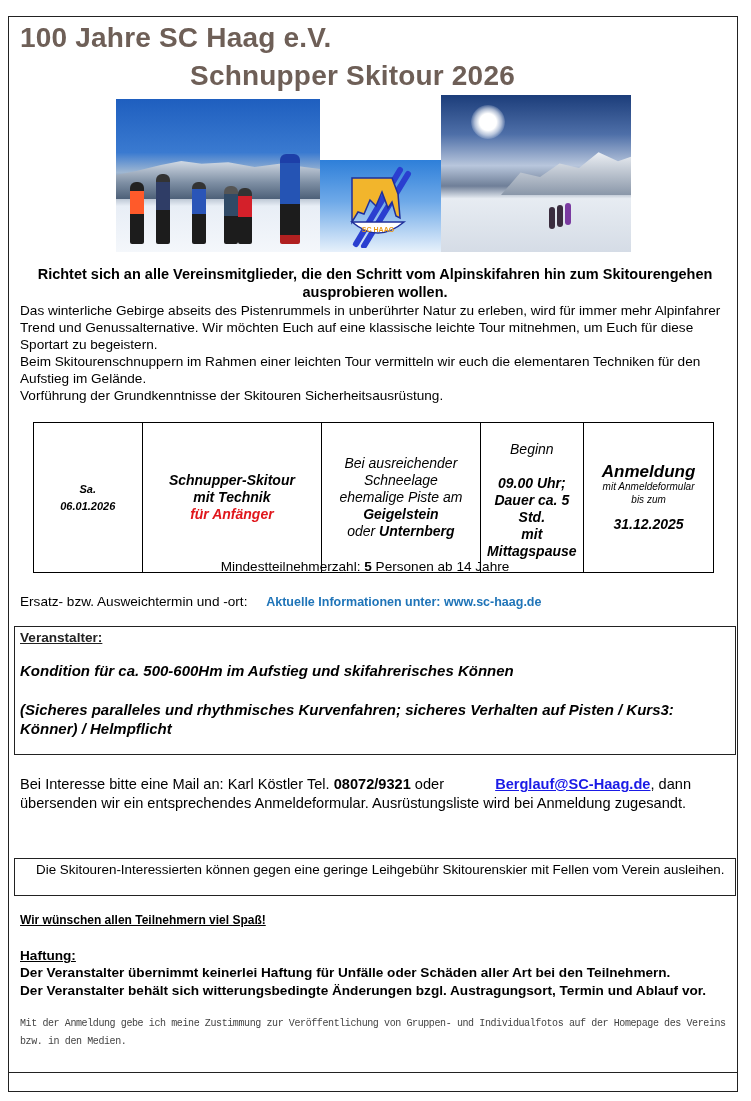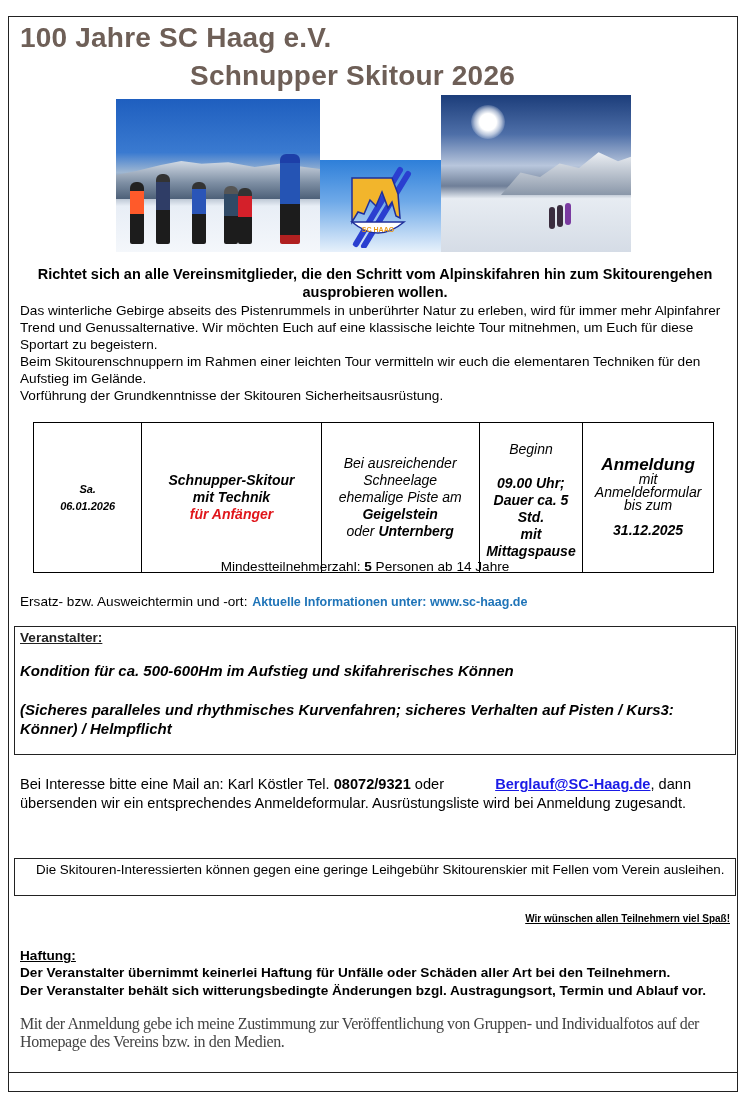--- a/index.html
+++ b/index.html
@@ -37,41 +37,41 @@
 
     
     .evt { position: absolute; left: 33px; top: 422px; width: 681px; height: 120px; border-collapse: collapse; }
     .evt td { border: 1px solid #000; text-align: center; vertical-align: middle; font-style: italic; padding: 12px 4px; line-height: 17px; font-size: 14px; }
     .evt .c1 { width: 103px; font-weight: bold; font-size: 11px; }
     .evt .c2 { width: 178px; font-weight: bold; }
     .evt .c3 { width: 154px; }
     .evt .c4 { width: 95px; vertical-align: top; padding-top: 18px; }
     .evt .c5 { width: 123px; }
     .red { color: #e0161b; }
-    .tiny { font-size: 14px; line-height: 13px; display: block; }
+    .tiny { font-size: 10px; line-height: 13px; display: block; }
 
     .min { left: 20px; top: 559px; width: 690px; text-align: center; font-size: 13.6px; }
     .ersatz { left: 20px; top: 594px; font-size: 13.6px; }
-    .ersatz .blue { color: #1f74b8; font-weight: bold; font-size: 12.5px; margin-left: 1px; }
+    .ersatz .blue { color: #1f74b8; font-weight: bold; font-size: 12.5px; margin-left: 15px; }
 
     .vbox { position: absolute; left: 14px; top: 626px; width: 722px; height: 129px; border: 1.2px solid #222; box-sizing: border-box; }
     .vhead { left: 20px; top: 630px; font-weight: bold; font-size: 13.6px; text-decoration: underline; color: #222; }
     .vl1 { left: 20px; top: 662px; font-weight: bold; font-style: italic; font-size: 15px; }
     .vl2 { left: 20px; top: 700px; width: 700px; font-weight: bold; font-style: italic; font-size: 15px; line-height: 19px; }
 
     .mail { left: 20px; top: 775px; width: 712px; font-size: 14.6px; line-height: 19px; }
     .mail a { color: #1a1ae6; font-weight: bold; text-decoration: underline; margin-left: 47px; }
 
     .lbox { position: absolute; left: 14px; top: 858px; width: 722px; height: 38px; border: 1.2px solid #222; box-sizing: border-box; }
     .leih { left: 20px; top: 861px; width: 712px; font-size: 13.4px; line-height: 17px; margin-left: 16px; }
 
-    .fun { left: 20px; top: 913px; width: 710px; text-align: right; font-weight: bold; font-size: 10px; text-decoration: underline; }
+    .fun { left: 20px; top: 913px; width: 710px; text-align: left; font-weight: bold; font-size: 12px; text-decoration: underline; }
     .haft-h { left: 20px; top: 948px; font-weight: bold; font-size: 13.6px; text-decoration: underline; }
     .haft { left: 20px; top: 964px; width: 716px; font-weight: bold; font-size: 13.6px; line-height: 17.5px; }
-    .consent { left: 20px; top: 1015px; width: 712px; font-size: 16px; line-height: 17.5px; color: #444; font-family: Liberation Serif, serif; letter-spacing: -0.4px; }
+    .consent { left: 20px; top: 1015px; width: 712px; font-size: 10px; line-height: 17.5px; color: #444; font-family: Liberation Mono, monospace; letter-spacing: -0.4px; }
   </style>
 </head>
 <body>
 
 <div class="outer"></div>
 <div class="outer-strip"></div>
 
 <div class="abs title1">100 Jahre SC Haag e.V.</div>
 <div class="abs title2">Schnupper Skitour 2026</div>
 

